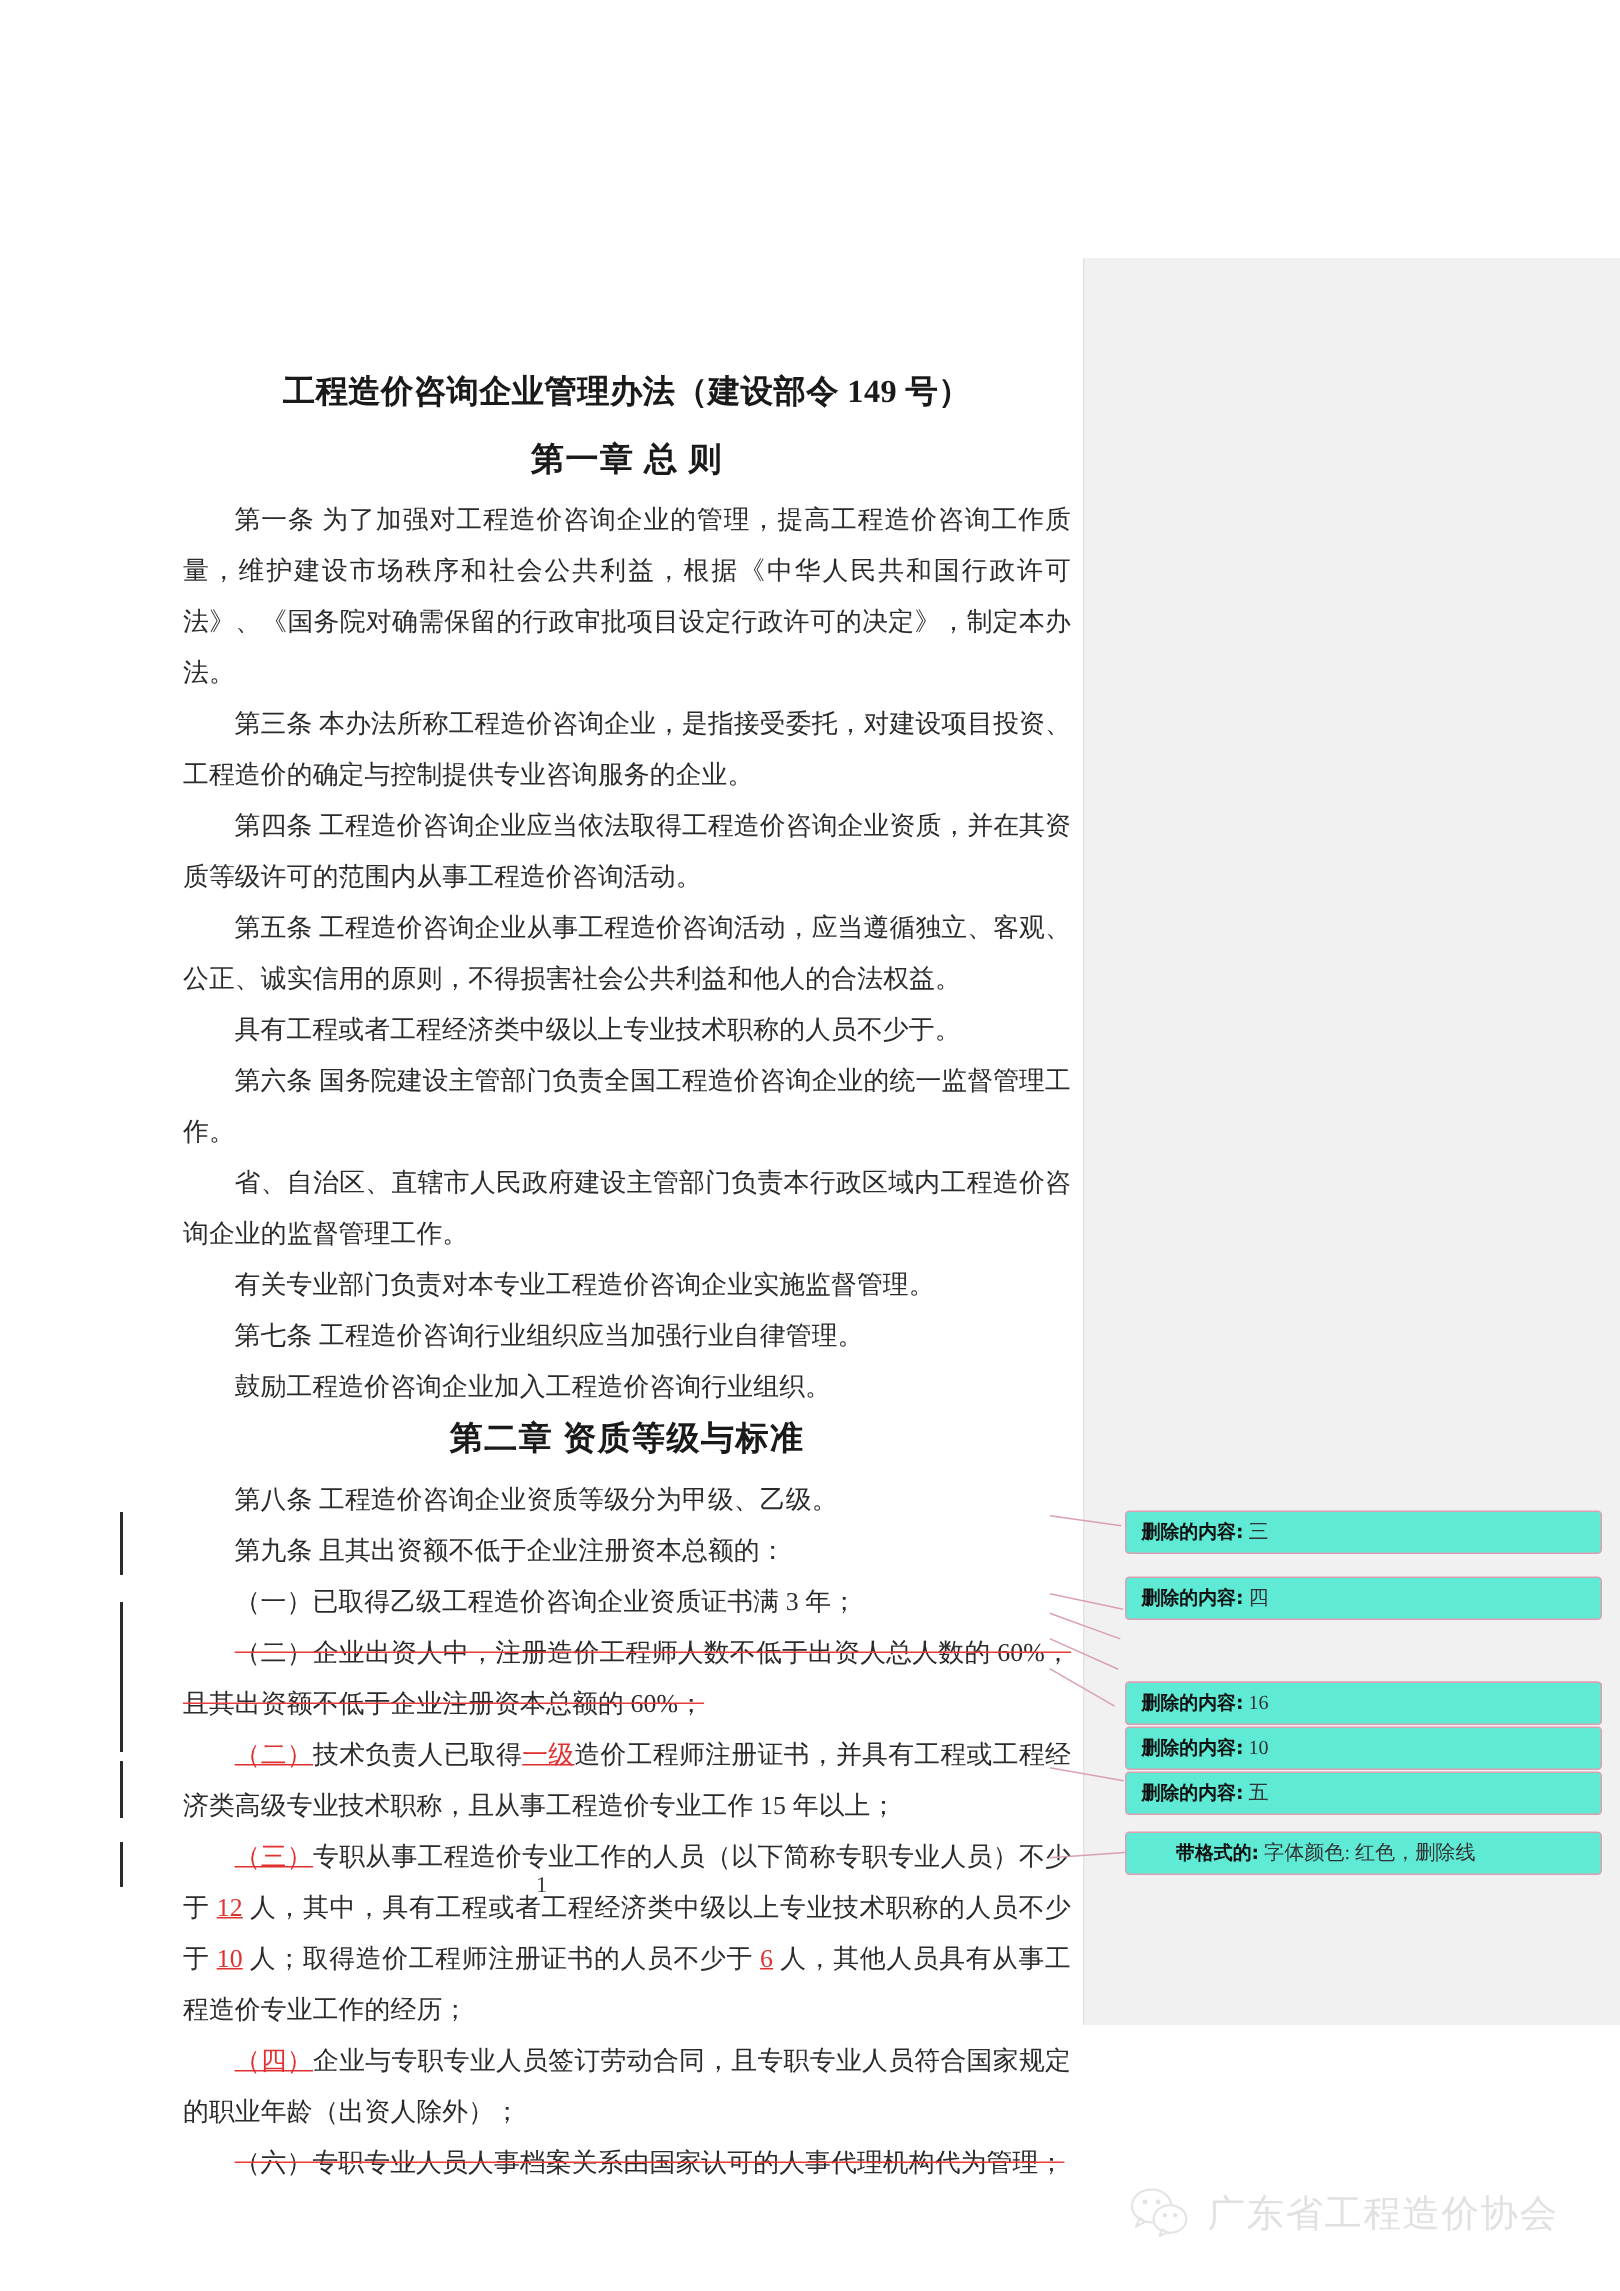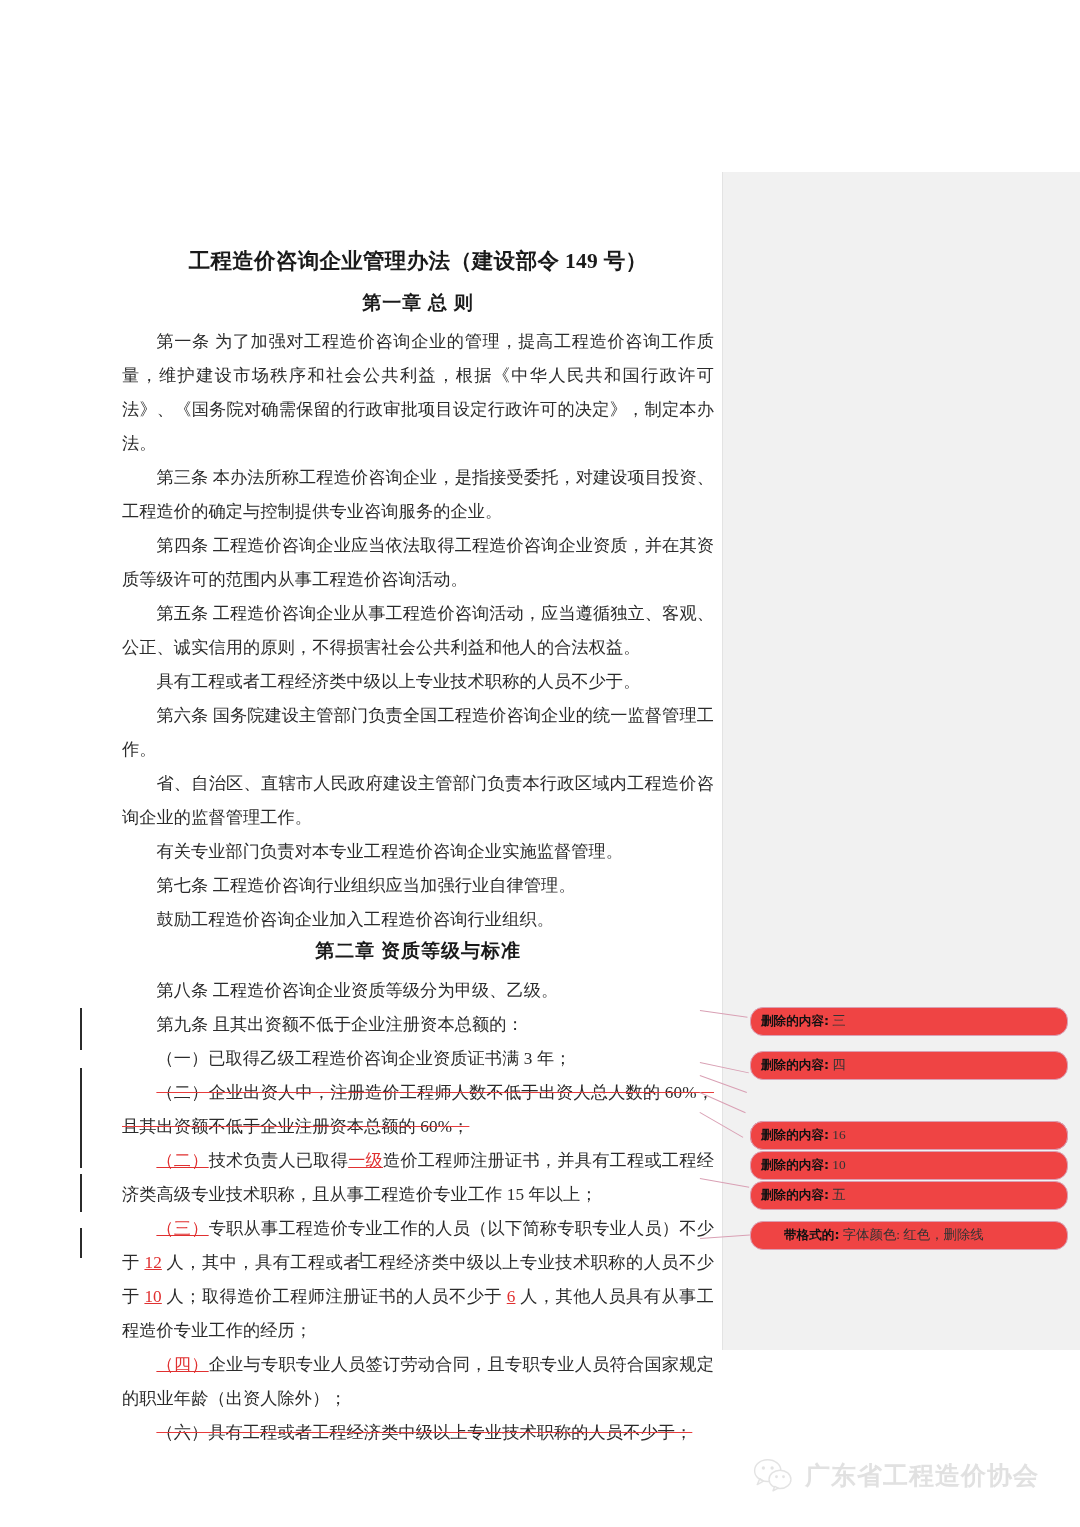--- a/index.html
+++ b/index.html
@@ -48,21 +48,21 @@
     font-size: 21.5px;
     font-weight: bold;
     letter-spacing: 0.3px;
     color: #1a1a1a;
     margin: 0 0 14px 0;
     line-height: 1.25;
   }
 
   .chapter-head {
     text-align: center;
-    font-size: 19px;
+    font-size: 22px;
     font-weight: bold;
     color: #1a1a1a;
     margin: 0 0 8px 0;
     line-height: 1.5;
     letter-spacing: 1px;
   }
 
   p.para {
     margin: 0;
     font-size: 17.2px;
@@ -99,23 +99,23 @@
     width: 722px;
     text-align: center;
     font-size: 15px;
     color: #3a3a3a;
   }
 
   
   .balloon {
     position: absolute;
     box-sizing: border-box;
-    background: #ef4444;
+    background: #5eead4;
     border: 1px solid #d9a0b4;
-    border-radius: 13px;
+    border-radius: 3px;
     padding: 4px 10px 5px 10px;
     font-size: 13.2px;
     line-height: 18px;
     color: #222222;
     white-space: nowrap;
   }
   .balloon .b-label {
     font-weight: bold;
     color: #111111;
     font-family: "DejaVu Sans", "Liberation Sans", sans-serif;
@@ -145,21 +145,20 @@
     gap: 11px;
     opacity: 0.55;
   }
   .wechat-mark { width: 42px; height: 34px; display: block; }
   .logo-text {
     font-size: 25px;
     color: #c9c9c9;
     font-family: "DejaVu Sans", "Liberation Sans", sans-serif;
     letter-spacing: 1px;
     white-space: nowrap;
-    font-weight: bold;
   }
 </style>
 </head>
 <body>
 
 <div id="page">
 
   <div class="markup-pane"></div>
 
   <div class="change-bar" style="top:1008px;height:42px;"></div>
@@ -191,21 +190,21 @@
     <p class="para">（一）已取得乙级工程造价咨询企业资质证书满 3 年；</p>
 
     <p class="para del-para">（二）企业出资人中，注册造价工程师人数不低于出资人总人数的 60%，且其出资额不低于企业注册资本总额的 60%；</p>
 
     <p class="para"><span class="ins">（二）</span><span>技术负责人已取得</span><span class="ins">一级</span><span>造价工程师注册证书，并具有工程或工程经济类高级专业技术职称，且从事工程造价专业工作 15 年以上；</span></p>
 
     <p class="para"><span class="ins">（三）</span><span>专职从事工程造价专业工作的人员（以下简称专职专业人员）不少于 </span><span class="ins">12</span><span> 人，其中，具有工程或者工程经济类中级以上专业技术职称的人员不少于 </span><span class="ins">10</span><span> 人；取得造价工程师注册证书的人员不少于 </span><span class="ins">6</span><span> 人，其他人员具有从事工程造价专业工作的经历；</span></p>
 
     <p class="para"><span class="ins">（四）</span><span>企业与专职专业人员签订劳动合同，且专职专业人员符合国家规定的职业年龄（出资人除外）；</span></p>
 
-    <p class="para del-para">（六）具有工程或者工程经济类中级以上专业技术职称的人员不少于；</p>
+    <p class="para del-para">（六）专职专业人员人事档案关系由国家认可的人事代理机构代为管理；</p>
   </div>
 
   <div class="page-number">1</div>
 
   <div class="leader" style="left:700px; top:1010px; width:48px; transform: rotate(8deg);"></div>
   <div class="leader" style="left:700px; top:1062px; width:50px; transform: rotate(12deg);"></div>
   <div class="leader" style="left:700px; top:1075px; width:50px; transform: rotate(20deg);"></div>
   <div class="leader" style="left:700px; top:1092px; width:50px; transform: rotate(24deg);"></div>
   <div class="leader" style="left:700px; top:1112px; width:50px; transform: rotate(30deg);"></div>
   <div class="leader" style="left:700px; top:1178px; width:50px; transform: rotate(10deg);"></div>

